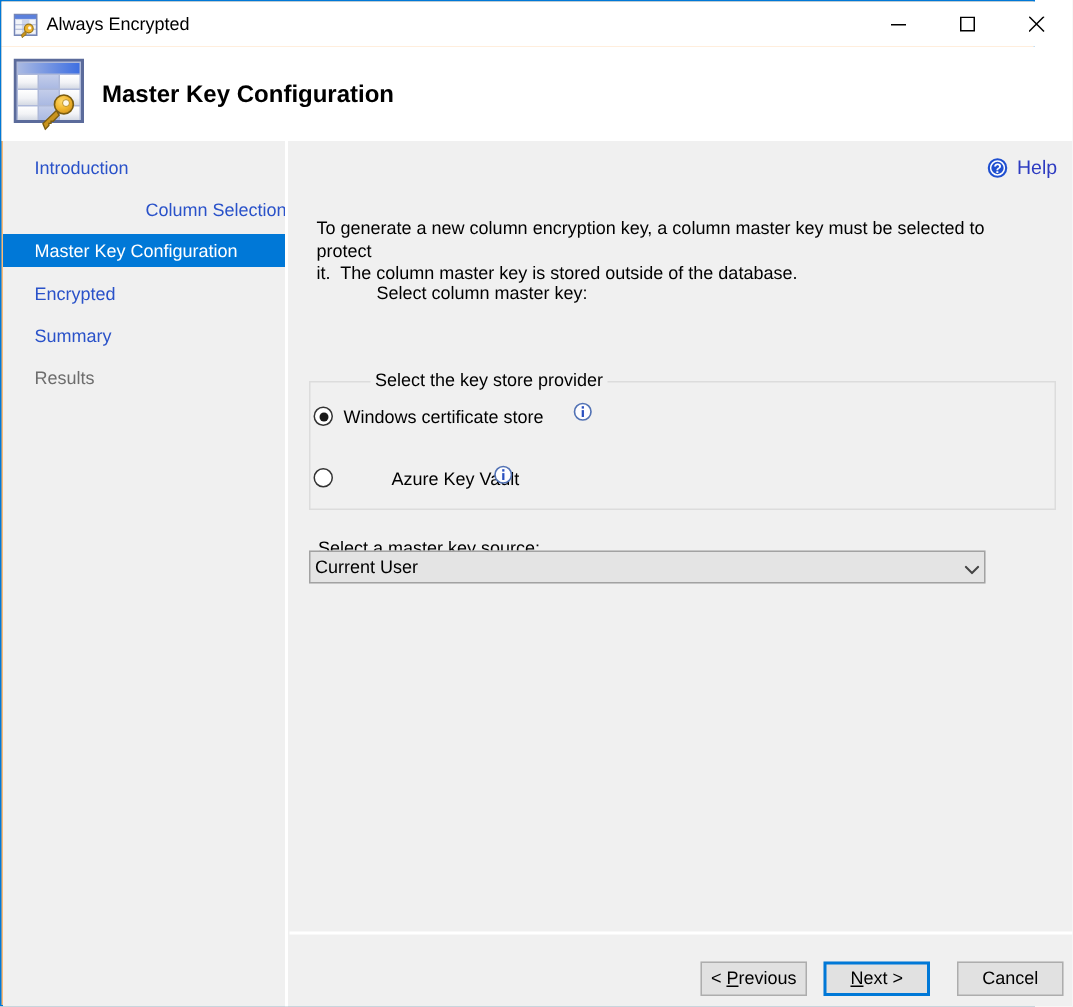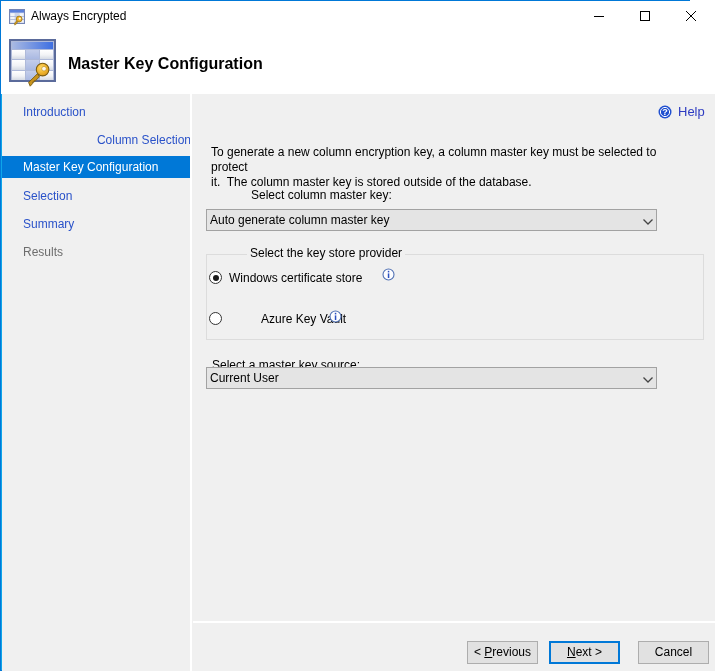--- a/index.html
+++ b/index.html
@@ -1,18 +1,18 @@
 <!DOCTYPE html>
 <html><head>
 <meta charset="utf-8">
 <style>
 * { margin:0; padding:0; box-sizing:border-box; }
 html,body { width:715px; height:671px; }
 body { font-family:"Liberation Sans", sans-serif; position:relative; background:#fff; overflow:hidden; }
-#win { position:absolute; left:0; top:0; width:690px; height:671px; border:1px solid #0078d7; background:#0ea5e9; }
+#win { position:absolute; left:0; top:0; width:690px; height:671px; border:1px solid #0078d7; background:#fdba74; }
 
 #titlebar { position:absolute; left:0; top:0; width:713px; height:30px; background:#fff; }
 #title-ic { position:absolute; left:8px; top:8px; }
 #title-tx { position:absolute; left:30px; top:0; height:30px; line-height:30px; font-size:12px; color:#000; }
 .capbtn { position:absolute; top:0; width:46px; height:30px; }
 #btn-min { right:92px; } #btn-max { right:46px; } #btn-cls { right:0; }
 .capbtn svg { position:absolute; left:18px; top:10px; }
 
 #header { position:absolute; left:0; top:30px; width:713px; height:63px; background:#fff; }
 #big-ic { position:absolute; left:8px; top:8px; }
@@ -125,39 +125,34 @@
         <circle cx="33.6" cy="30.6" r="6.3" fill="url(#kg)" stroke="#7a5c10" stroke-width="1.1"></circle>
         <circle cx="35" cy="29.7" r="2.3" fill="#fdf8ee" stroke="#b78a18" stroke-width="0.6"></circle>
       </g>
     </svg>
     <div id="h1">Master Key Configuration</div>
   </div>
   <div id="bodyarea">
     <div class="nav" id="nav1">Introduction</div>
     <div class="nav" id="nav2">Column Selection</div>
     <div class="nav" id="nav3">Master Key Configuration</div>
-    <div class="nav" id="nav4">Selection</div>
+    <div class="nav" id="nav4">Encrypted</div>
     <div class="nav" id="nav5">Summary</div>
     <div class="nav" id="nav6">Results</div>
     <div id="divider"></div>
     <div id="hline"></div>
   </div>
   <svg id="help" width="14" height="14" viewBox="0 0 14 14">
     <circle cx="7" cy="7" r="6.5" fill="#1f4fd0"></circle>
     <circle cx="7" cy="7" r="4.6" fill="none" stroke="#fff" stroke-width="1"></circle>
     <text x="7" y="10.2" font-size="9" font-weight="bold" fill="#fff" text-anchor="middle" font-family="Liberation Sans">?</text>
   </svg>
   <div id="help-tx">Help</div>
   <div id="para">To generate a new column encryption key, a column master key must be selected to protect<br>it.&nbsp; The column master key is stored outside of the database.</div>
   <div id="lab1">Select column master key:</div>
-  <div class="combo" id="combo1">Auto generate column master key
-    <svg class="chev" width="10" height="6" viewBox="0 0 10 6">
-        <path d="M0.5 0.5 L5 5 L9.5 0.5" fill="none" stroke="#444" stroke-width="1.3"></path>
-      </svg>
-  </div>
   <div id="grpbox"></div>
   <div id="legend">Select the key store provider</div>
   <div class="radio" id="rad1"></div>
   <div id="radlab1">Windows certificate store</div>
   <svg class="info" id="info1" width="13" height="13" viewBox="0 0 13 13">
     <circle cx="6.5" cy="6.5" r="5.5" fill="#fdfdff" stroke="#5272b4" stroke-width="1.1"></circle>
     <rect x="5.8" y="5.4" width="1.5" height="4.6" fill="#2a50c0"></rect>
     <rect x="5.8" y="2.8" width="1.5" height="1.6" fill="#2a50c0"></rect>
   </svg>
   <div class="radio" id="rad2"></div>

